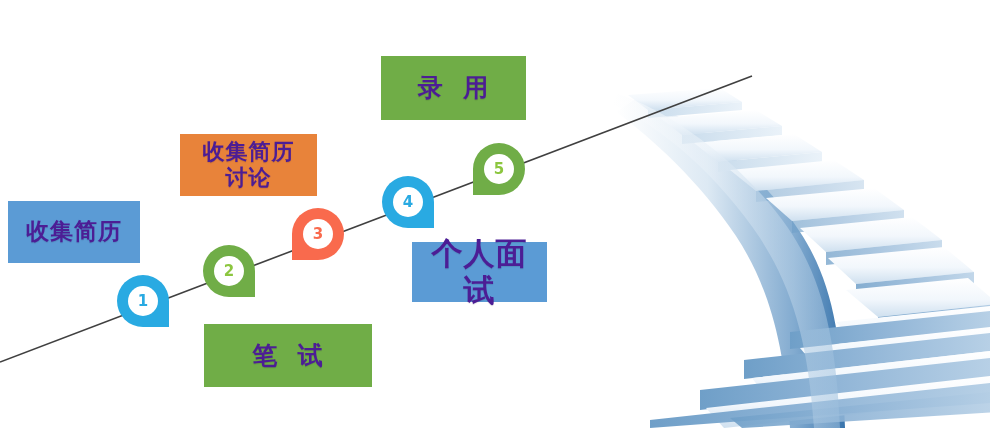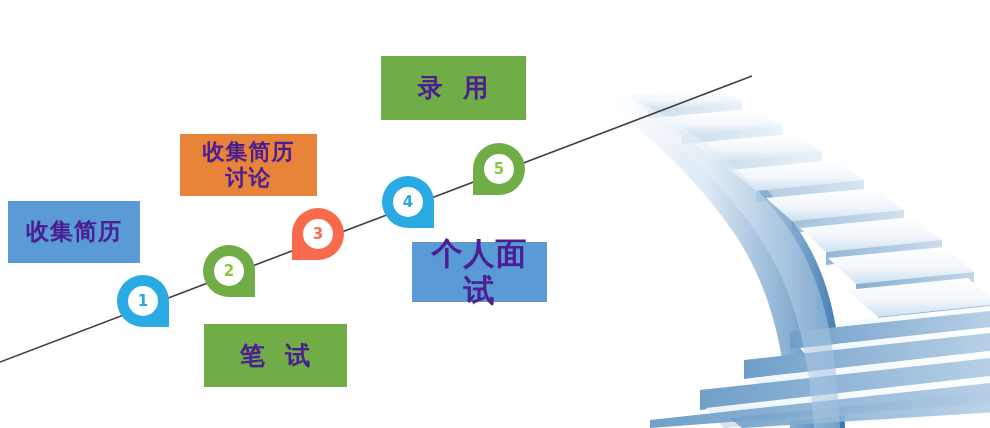--- a/index.html
+++ b/index.html
@@ -171,21 +171,21 @@
 
   <div class="label-box" style="left:8px; top:201px; width:132px; height:62px; background:#5B9BD5; font-size:23px;">
     <span>收集简历</span>
   </div>
   <div class="pin tip-br" style="left:117px; top:275px;">
     <div class="pin-shape" style="background:#29AAE2;"></div>
     <div class="pin-hole"></div>
     <div class="pin-num" style="color:#29AAE2;">1</div>
   </div>
 
-  <div class="label-box" style="left:204px; top:324px; width:143px; height:63px; background:#70AD47; font-size:25px;">
+  <div class="label-box" style="left:204px; top:324px; width:168px; height:63px; background:#70AD47; font-size:25px;">
     <span>笔&nbsp;&nbsp;试</span>
   </div>
   <div class="pin tip-br" style="left:203px; top:245px;">
     <div class="pin-shape" style="background:#70AD47;"></div>
     <div class="pin-hole"></div>
     <div class="pin-num" style="color:#8CC63F;">2</div>
   </div>
 
   <div class="label-box" style="left:180px; top:134px; width:137px; height:62px; background:#E8833A; font-size:22px; white-space:pre-line;">
     <span>收集简历

